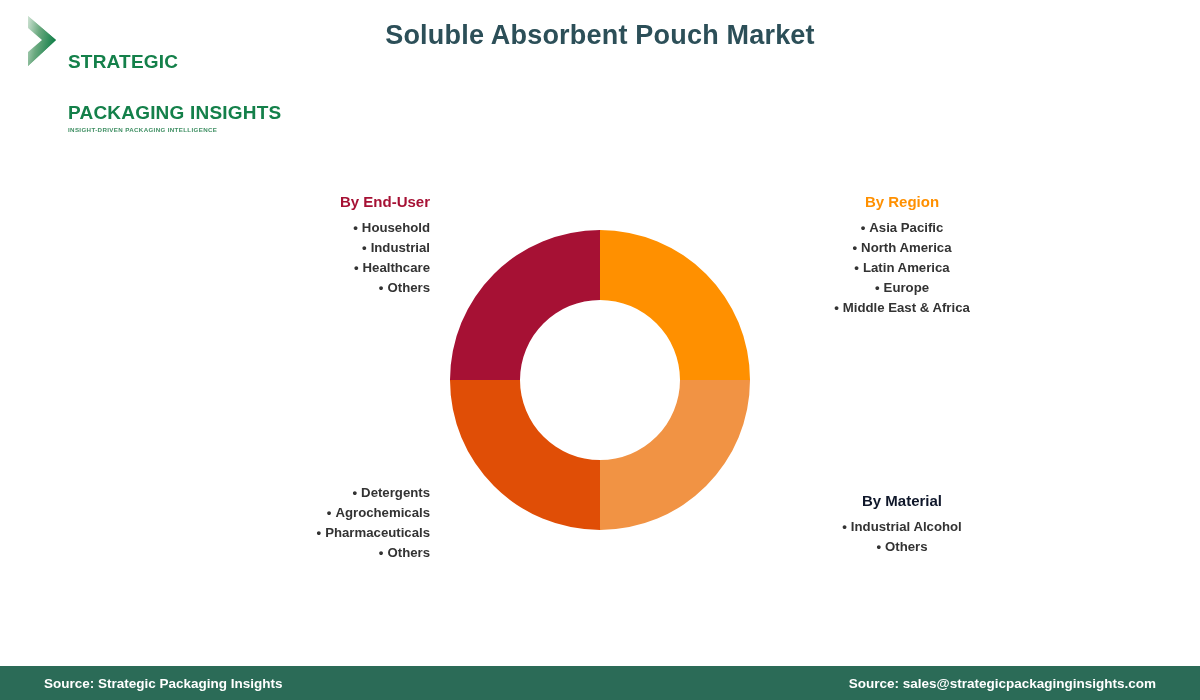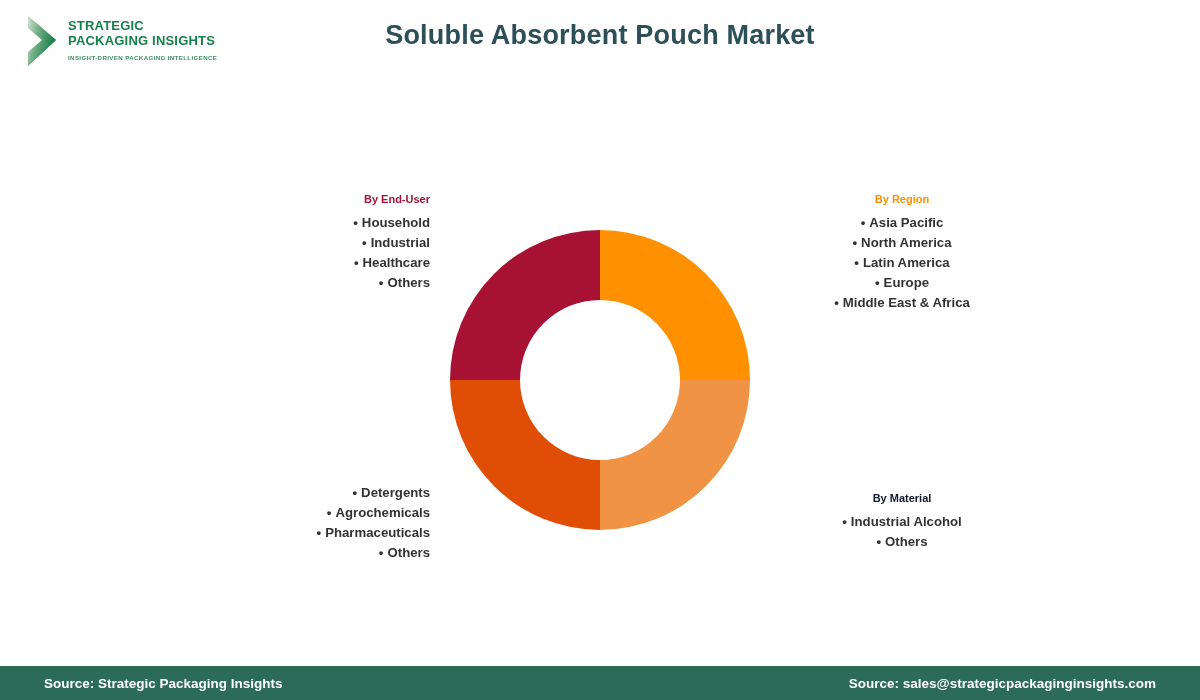--- a/index.html
+++ b/index.html
@@ -31,24 +31,25 @@
     height: 58px;
     flex: 0 0 36px;
     margin-right: 6px;
   }
   #logo-text-block {
     padding-top: 6px;
   }
   .logo-line {
     font-weight: bold;
     color: #14804a;
-    font-size: 13px;
+    font-size: 19px;
     letter-spacing: 0.2px;
     line-height: 15px;
     white-space: nowrap;
+    margin-top: 36px;
   }
   #logo-tagline {
     margin-top: 6px;
     font-size: 6.2px;
     color: #3f8f63;
     letter-spacing: 0.35px;
     font-weight: bold;
     white-space: nowrap;
   }
 
@@ -75,21 +76,21 @@
   }
   #donut-svg { display: block; }
 
   
   .seg-block {
     position: absolute;
     font-size: 13.5px;
     color: #2b2b2b;
   }
   .seg-heading {
-    font-size: 11px;
+    font-size: 15px;
     font-weight: bold;
     margin-bottom: 8px;
     white-space: nowrap;
   }
   .seg-list {
     list-style: none;
     margin: 0;
     padding: 0;
   }
   .seg-list li {

